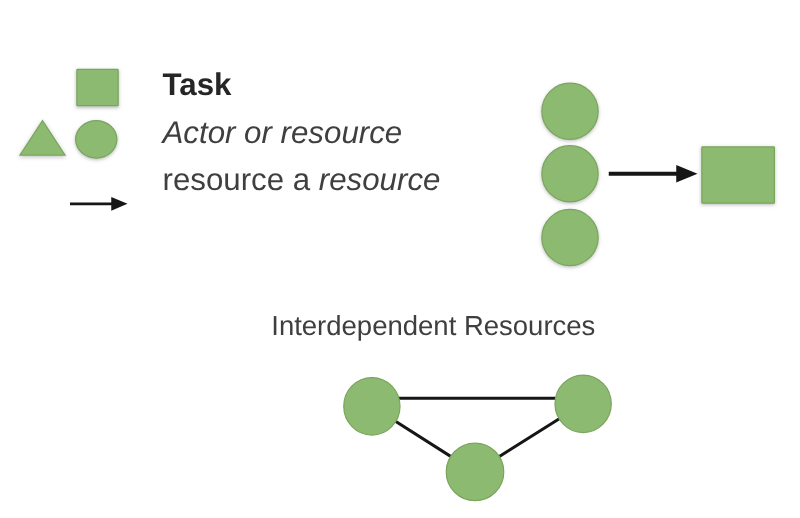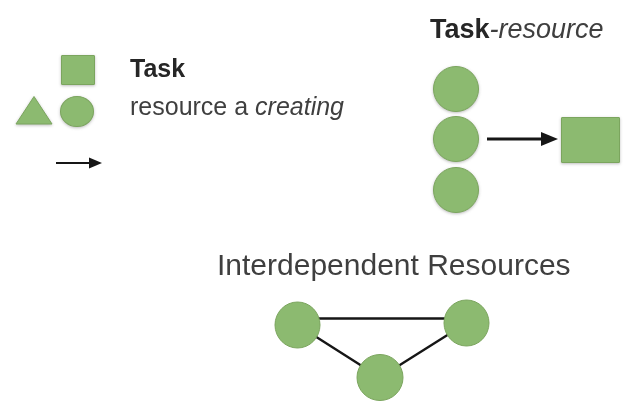--- a/index.html
+++ b/index.html
@@ -60,21 +60,21 @@
   }
   .tr-circle-1 { left: 433px; top: 66px;  width: 46px; height: 46px; }
   .tr-circle-2 { left: 433px; top: 116px; width: 46px; height: 46px; }
   .tr-circle-3 { left: 433px; top: 167px; width: 46px; height: 46px; }
   .tr-arrow-svg { left: 486px; top: 129px; width: 74px; height: 20px; }
   .tr-rect { left: 561px; top: 117px; width: 59px; height: 46px; border-radius: 1px; }
 
   
   .net-title {
     left: 217px; top: 248px;
-    font-size: 30px;
+    font-size: 22px;
     white-space: nowrap;
     color: var(--ink, #3f3f3f);
   }
   .net-svg { left: 270px; top: 295px; width: 230px; height: 112px; }
   .net-edge { stroke: var(--connector, #161616); stroke-width: 2.4; stroke-linecap: round; }
   .net-node {
     fill: var(--green, #8cba70);
     stroke: var(--green-edge, #7ba55e);
     stroke-width: 1;
   }
@@ -92,26 +92,24 @@
 
   <div class="abs green-shape circle legend-circle"></div>
 
   <svg class="abs legend-arrow-svg" viewBox="0 0 48 16">
     <line class="arrow-line" x1="1" y1="8" x2="36" y2="8" stroke-width="2.2"></line>
     <polygon class="arrow-head" points="34,2.5 47,8 34,13.5"></polygon>
   </svg>
 
   <div class="abs legend-text">
     <div><span class="t-bold">Task</span></div>
-    <div><span>resource a </span><span class="t-italic">creating</span></div>
+    <div><span class="t-italic">Actor or resource</span></div>
+    <div><span>resource a </span><span class="t-italic">resource</span></div>
   </div>
 
-  <div class="abs tr-title">
-    <span class="t-bold">Task</span><span class="t-italic">-resource</span>
-  </div>
 
   <div class="abs green-shape circle tr-circle-1"></div>
   <div class="abs green-shape circle tr-circle-2"></div>
   <div class="abs green-shape circle tr-circle-3"></div>
 
   <svg class="abs tr-arrow-svg" viewBox="0 0 74 20">
     <line class="arrow-line" x1="1" y1="10" x2="57" y2="10" stroke-width="3.2"></line>
     <polygon class="arrow-head" points="55,3 72,10 55,17"></polygon>
   </svg>
 

